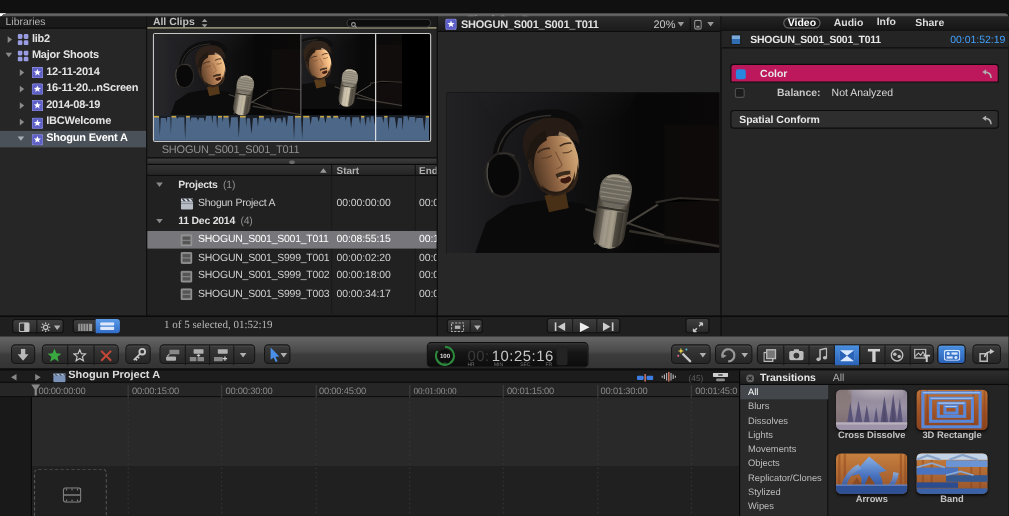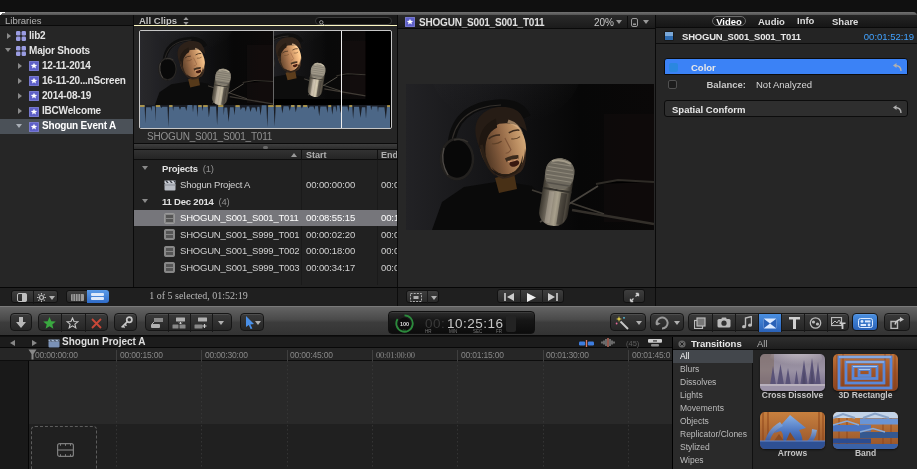--- a/index.html
+++ b/index.html
@@ -371,21 +371,21 @@
       <span class="abs" style="left:141px;top:0;color:#ddd;font-size:9.5px;font-weight:bold;line-height:11px;">Info</span>
       <span class="abs" style="left:176px;top:1px;color:#ddd;font-size:9.5px;font-weight:bold;line-height:11px;">Share</span>
     </div>
 
     <div class="abs" style="left:0;top:13px;width:262px;height:16px;background:#242424;border-bottom:1px solid #0d0d0d;">
       <div class="abs" style="left:8px;top:3px;width:10px;height:10px;background:linear-gradient(#7aa8d8 0 45%,#2f6cb0 45%);border:1px solid #1a1a1a;border-radius:1px;"></div>
       <span class="abs" style="left:26px;top:3px;color:#e8e8e8;font-size:9.5px;letter-spacing:-0.2px;font-weight:bold;">SHOGUN_S001_S001_T011</span>
       <span class="abs" style="right:4px;top:3px;color:#41a2ff;font-size:9.5px;">00:01:52:19</span>
     </div>
 
-    <div class="abs" style="left:8px;top:43px;width:244px;height:17px;background:#3b82f6;border:1px solid #0c0c0c;border-radius:3px 3px 0 0;">
+    <div class="abs" style="left:8px;top:43px;width:244px;height:17px;background:#be185d;border:1px solid #0c0c0c;border-radius:3px 3px 0 0;">
       <div class="abs" style="left:4px;top:4px;width:9px;height:9px;background:#2a87e0;border-radius:2px;"></div>
       <span class="abs" style="left:26px;top:3px;color:#e8e8e8;font-size:9.5px;font-weight:bold;">Color</span>
       <svg class="abs" style="right:5px;top:4px;" width="10" height="9" viewBox="0 0 10 9">
           <path d="M9 8 C9 4 6 2.5 3 2.5" fill="none" stroke="#b0b0b0" stroke-width="1.4"></path>
           <path d="M4.5 0 L1 2.5 L4.5 5 Z" fill="#b0b0b0"></path>
         </svg>
     </div>
     <div class="abs" style="left:8px;top:62px;width:244px;height:16px;">
       <div class="abs" style="left:4px;top:3px;width:9px;height:9px;background:#1c1c1c;border:1px solid #505050;border-radius:2px;"></div>
       <span class="abs" style="left:10px;top:2px;width:72px;text-align:right;color:#c8c8c8;font-size:9.5px;font-weight:bold;">Balance:</span>

